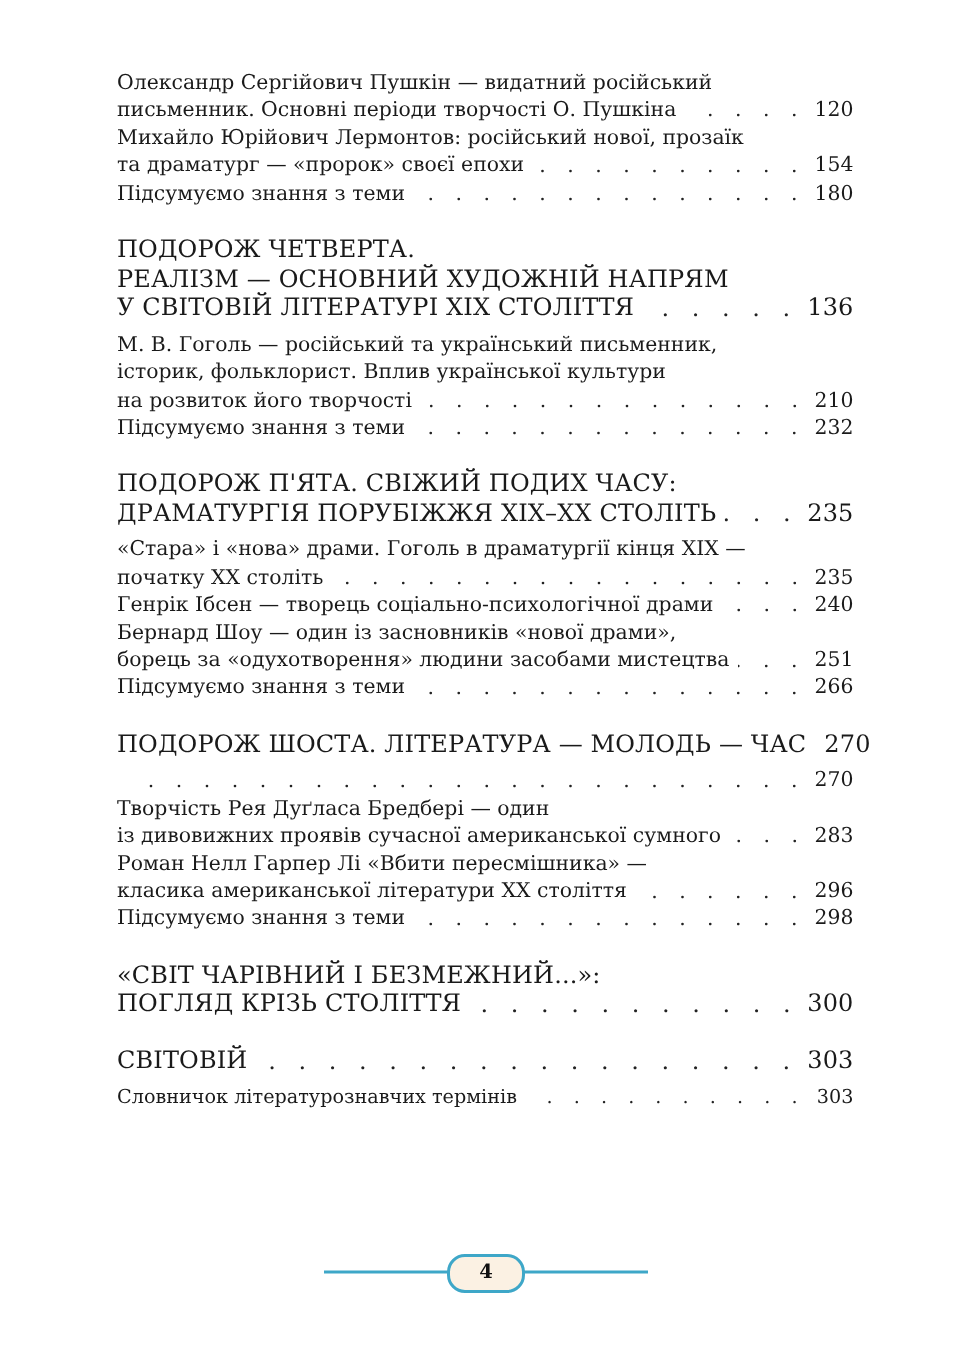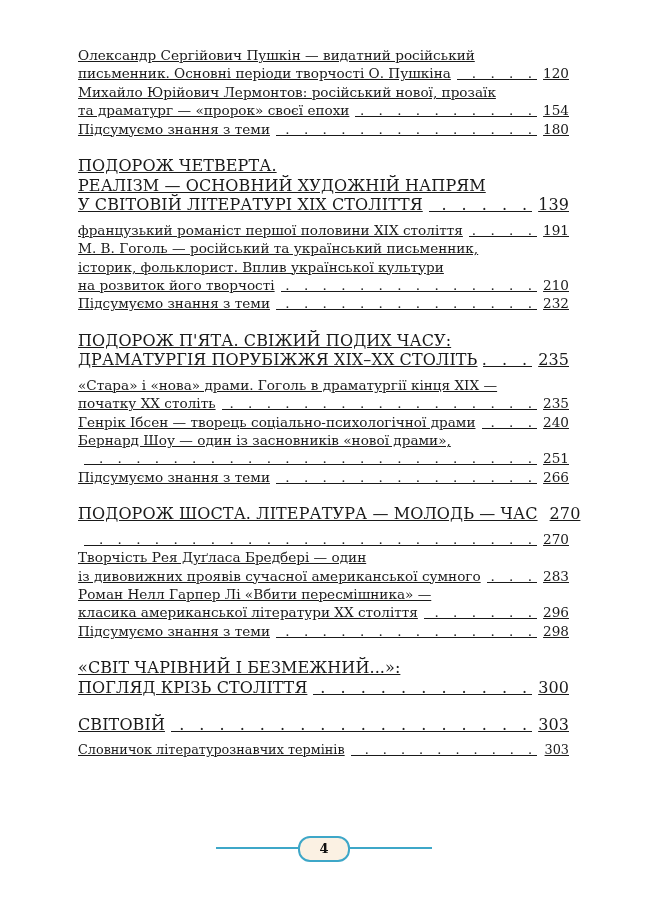--- a/index.html
+++ b/index.html
@@ -7,21 +7,21 @@
     width: 650px; height: 900px; background: #ffffff; position: relative; overflow: hidden;
     font-family: "DejaVu Serif", "Liberation Serif", serif; color: #1a1a1a;
   }
   .toc { position: absolute; left: 78px; top: 46px; width: 491px; }
   .section { margin-bottom: 18px; }
   .section.gap-lg { }
   .entry { margin: 0; }
   .entry.head { margin-bottom: 6px; }
   .line {
     display: flex; align-items: center; height: 18.4px; line-height: 18.4px;
-    font-size: 13.6px; white-space: nowrap; text-decoration: underline;
+    font-size: 13.6px; white-space: nowrap;
   }
   .head .line { font-size: 16px; height: 19.6px; line-height: 19.6px; letter-spacing: 0.1px; }
   .txt { flex: 0 0 auto; }
   .dots {
     flex: 1 1 auto; overflow: hidden; margin: 0 6px; letter-spacing: 5px;
     color: #222; text-align: right; direction: rtl;
   }
   .dots::before { content: ". . . . . . . . . . . . . . . . . . . . . . . . . . . . . . . . . . . . . . . . . . . . . . . . . . . . . . . . . . . . . . . . . . . . . . ."; }
   .pg { flex: 0 0 auto; min-width: 26px; text-align: right; }
   .small .line { font-size: 12.8px; }
@@ -70,29 +70,24 @@
       <div class="entry head">
         <div class="line">
           <span class="txt">ПОДОРОЖ ЧЕТВЕРТА.</span>
         </div>
         <div class="line">
           <span class="txt">РЕАЛІЗМ — ОСНОВНИЙ ХУДОЖНІЙ НАПРЯМ</span>
         </div>
         <div class="line">
           <span class="txt">У СВІТОВІЙ ЛІТЕРАТУРІ ХІХ СТОЛІТТЯ</span>
           <span class="dots"></span>
-          <span class="pg">139</span>
-        </div>
-      </div>
-      <div class="entry">
-        <div class="line">
-          <span class="txt">французький романіст першої половини ХІХ століття</span>
-          <span class="dots"></span>
-          <span class="pg">191</span>
-        </div>
+          <span class="pg">136</span>
+        </div>
+      </div>
+      <div class="entry">
       </div>
       <div class="entry">
         <div class="line">
           <span class="txt">М. В. Гоголь — російський та український письменник,</span>
         </div>
         <div class="line">
           <span class="txt">історик, фольклорист. Вплив української культури</span>
         </div>
         <div class="line">
           <span class="txt">на розвиток його творчості</span>
@@ -134,20 +129,21 @@
           <span class="txt">Генрік Ібсен — творець соціально-психологічної драми</span>
           <span class="dots"></span>
           <span class="pg">240</span>
         </div>
       </div>
       <div class="entry">
         <div class="line">
           <span class="txt">Бернард Шоу — один із засновників «нової драми»,</span>
         </div>
         <div class="line">
+          <span class="txt">борець за «одухотворення» людини засобами мистецтва</span>
           <span class="dots"></span>
           <span class="pg">251</span>
         </div>
       </div>
       <div class="entry">
         <div class="line">
           <span class="txt">Підсумуємо знання з теми</span>
           <span class="dots"></span>
           <span class="pg">266</span>
         </div>

